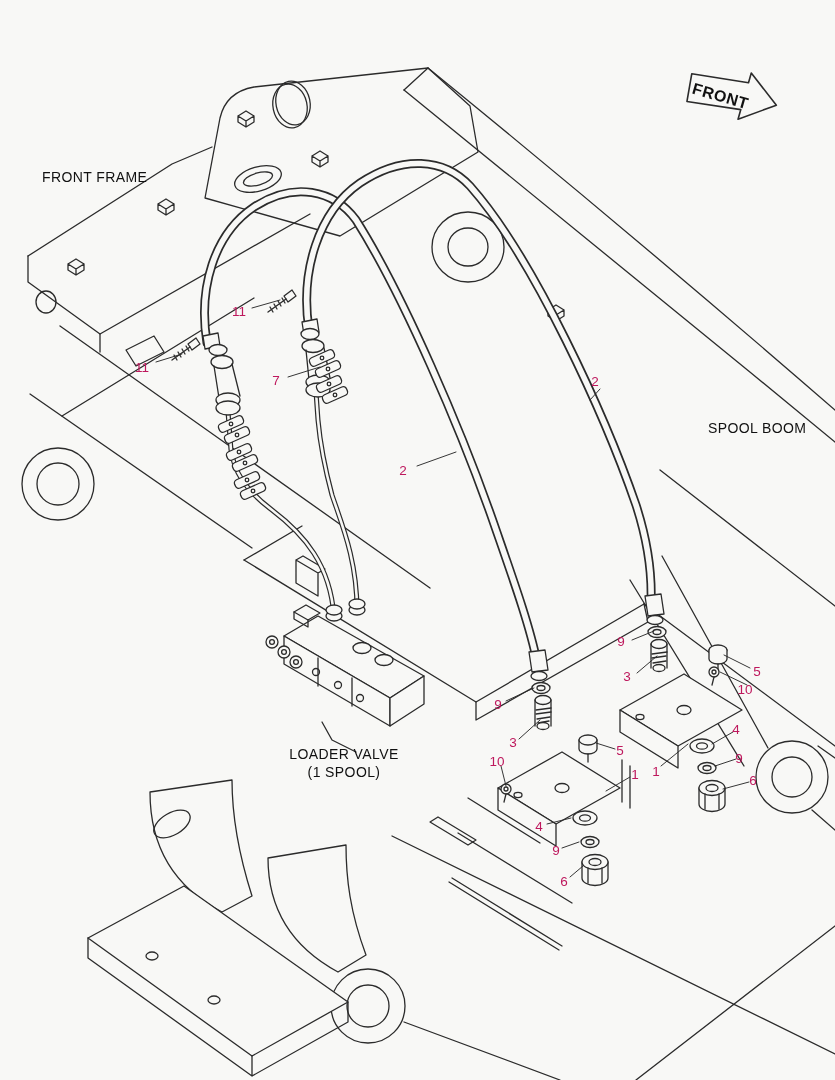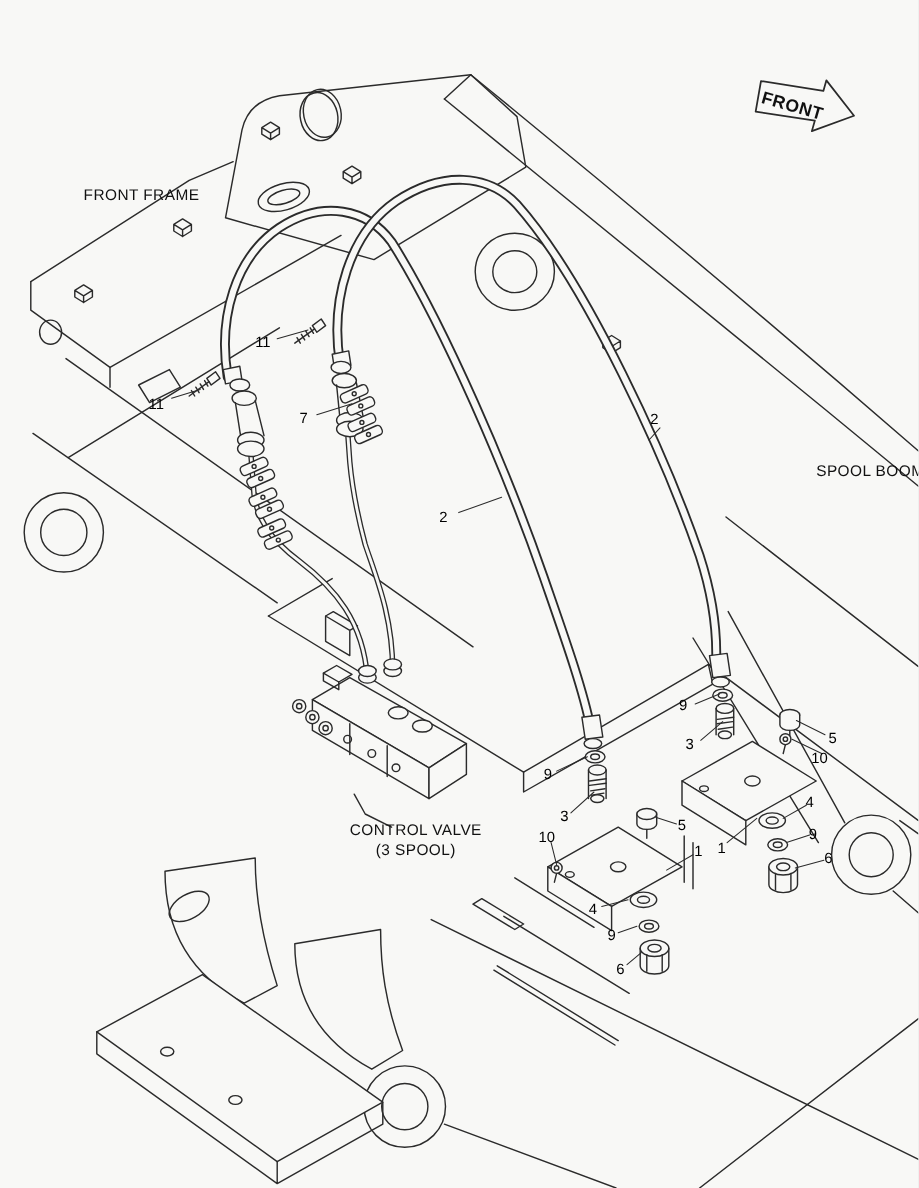--- a/index.html
+++ b/index.html
@@ -4,26 +4,26 @@
 <style>
   html,body{margin:0;padding:0;background:#e9e9e7;}
   .page{
     position:relative;width:835px;height:1080px;margin:0 auto;
     background:#f8f8f6;overflow:hidden;
     font-family:"Liberation Sans", sans-serif;color:#111;
   }
   .art{position:absolute;left:0;top:0;}
   .diagram-label{
     position:absolute;font-size:14px;letter-spacing:.4px;
-    white-space:nowrap;color:#111;margin-left:34px;
+    white-space:nowrap;color:#111;
   }
   .cv-label{text-align:center;line-height:1.3;white-space:normal;}
   .callout{
     position:absolute;transform:translate(-50%,-50%);
-    font-size:13.5px;color:#000000;
+    font-size:13.5px;color:#be185d;
   }
 </style>
 </head>
 <body>
 
 <div class="page">
 
   <svg class="art" width="835" height="1080" viewBox="0 0 835 1080">
     <g stroke="#2b2b2b" fill="none" stroke-width="1.3" stroke-linecap="round" stroke-linejoin="round">
 
@@ -266,22 +266,22 @@
         <text x="5" y="27" font-size="16" font-weight="bold" letter-spacing="0.5" fill="#111" stroke="none">FRONT</text>
       </g>
     </g>
   </svg>
 
   <div class="diagram-label" style="left:42px;top:169px">FRONT FRAME</div>
 
   <div class="diagram-label" style="left:708px;top:420px">SPOOL BOOM</div>
 
   <div class="diagram-label cv-label" style="left:272px;top:745px;width:144px">
-    <div>CONTROL VALVE</div>
-    <div>(3 SPOOL)</div>
+    <div>LOADER VALVE</div>
+    <div>(1 SPOOL)</div>
   </div>
 
   <div class="callout" style="left:239px;top:311px">11</div>
   <div class="callout" style="left:142px;top:367px">11</div>
   <div class="callout" style="left:276px;top:380px">7</div>
   <div class="callout" style="left:595px;top:381px">2</div>
   <div class="callout" style="left:403px;top:470px">2</div>
   <div class="callout" style="left:621px;top:641px">9</div>
   <div class="callout" style="left:627px;top:676px">3</div>
   <div class="callout" style="left:745px;top:689px">10</div>

